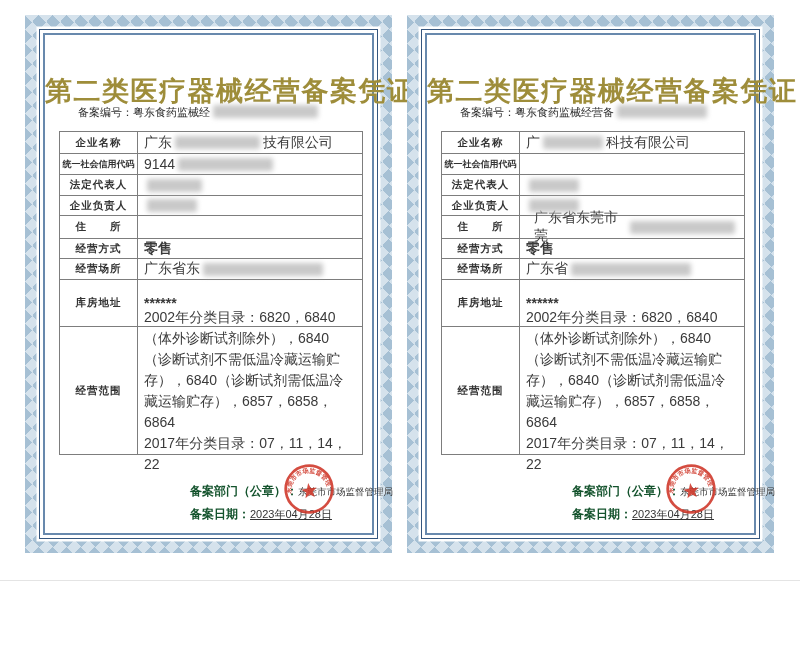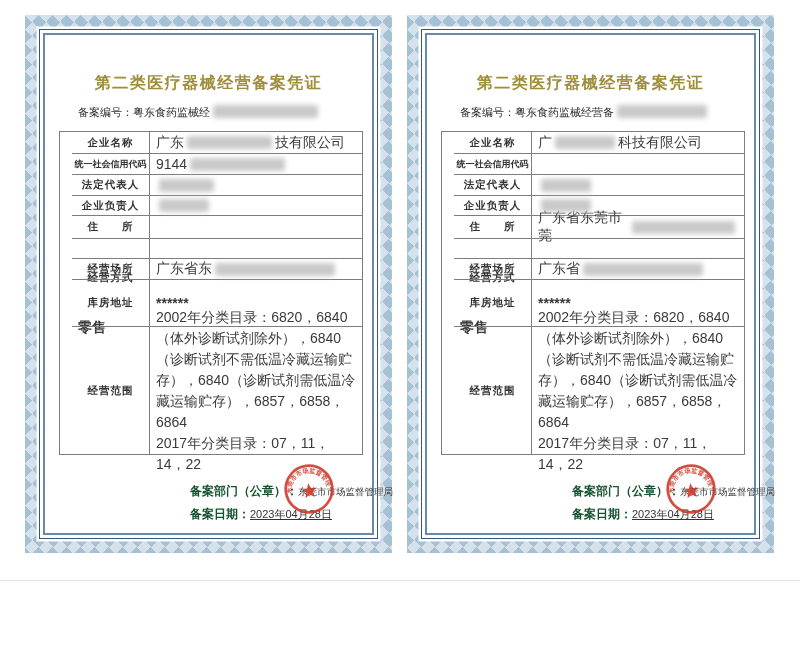--- a/index.html
+++ b/index.html
@@ -12,36 +12,36 @@
           background:repeating-conic-gradient(from 45deg,#a6c0d4 0 25%,#d5e2ec 0 50%) 0 0/14px 14px; }
   .cert-left  { left:25px; }
   .cert-right { left:407px; }
   .cert-panel { position:absolute; inset:14px; background:#fff;
                 border:1.5px solid #35567e; box-shadow:0 0 0 2.5px #fff; padding:3px; }
   .panel-inner { position:relative; width:100%; height:100%; border:2px solid #6889ad; }
 
   
   .cert-title { position:absolute; top:38px; left:0; width:100%; text-align:center;
                 font-family:"Liberation Serif", serif; font-weight:bold;
-                font-size:16px; letter-spacing:1.5px; color:#9e8d3a; white-space:nowrap; }
+                font-size:27px; letter-spacing:1.5px; color:#9e8d3a; white-space:nowrap; }
   .recno { position:absolute; top:70px; left:33px; font-size:11px; font-weight:normal;
            color:#2b2b2b; white-space:nowrap; }
   .blur { display:inline-block; height:13px; background:#c9c9c9; filter:blur(2.5px);
           border-radius:2px; vertical-align:-2px; margin:0 3px; }
 
   .ctable { position:absolute; top:96px; left:14px; width:304px;
-            border:1px solid #7d7d7d; background:#fff; display:flex; flex-direction:column;padding-left:12px; }
+            border:1px solid #7d7d7d; background:#fff; display:flex; flex-direction:column; }
   .trow { display:flex; border-bottom:1px solid #7d7d7d; }
   .trow:last-child { border-bottom:none; }
   .trow:nth-child(1) { height:22px; }
   .trow:nth-child(2) { height:21px; }
   .trow:nth-child(3) { height:21px; }
   .trow:nth-child(4) { height:20px; }
-  .trow:nth-child(5) { height:23px; }
-  .trow:nth-child(6) { height:20px;flex-direction:column; }
+  .trow:nth-child(5) { height:23px;gap:8px; }
+  .trow:nth-child(6) { height:20px; }
   .trow:nth-child(7) { height:21px; }
   .trow:nth-child(8) { height:47px; }
   .trow:nth-child(9) { height:127px; }
   .tlabel { width:78px; flex:0 0 78px; border-right:1px solid #7d7d7d;
             display:flex; align-items:center; justify-content:center;
             font-size:10.5px; font-weight:bold; color:#333; letter-spacing:1px;
             text-align:center; white-space:nowrap; }
   .trow:nth-child(2) .tlabel { font-size:9px; letter-spacing:0; }
   .tvalue { flex:1; display:flex; align-items:center; padding:2px 6px;
             font-size:14px; color:#3a3a3a; }

